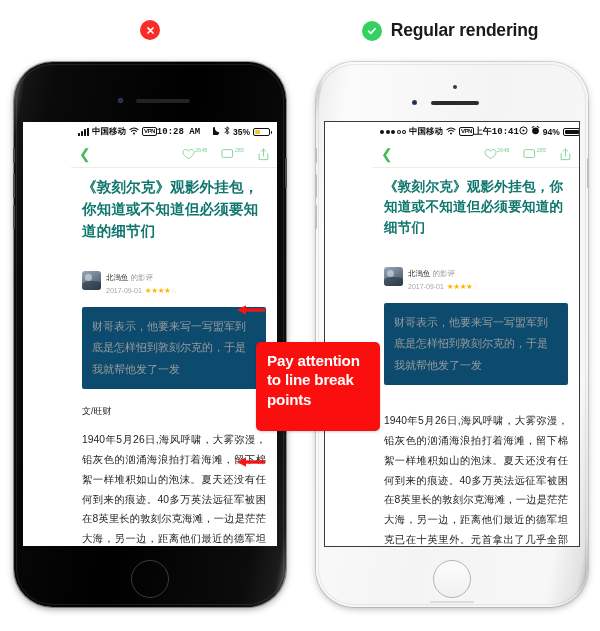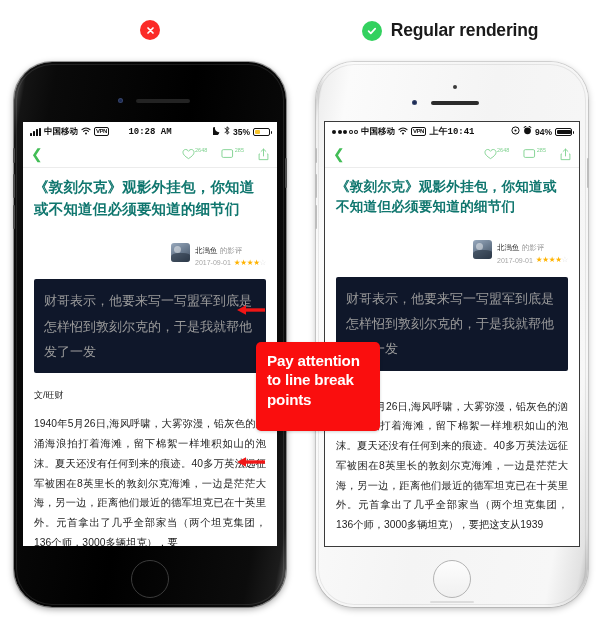--- a/index.html
+++ b/index.html
@@ -73,21 +73,21 @@
   }
   .speaker {
     position: absolute; height: 4px; border-radius: 2px;
   }
   .phone.left .speaker  { background: #232323; }
   .phone.right .speaker { background: #2b2b2b; }
   .prox-dot { position: absolute; width: 4px; height: 4px; border-radius: 50%; background: #3a3a3a; }
 
   
   .screen {
-    position: absolute; overflow: hidden; background: #fff;
+    position: absolute; overflow: hidden; background: #fff; padding-left: 48px;
   }
   .phone.left .screen  { left: 9px;  top: 60px; width: 254px; height: 424px; }
   .phone.right .screen { left: 9px;  top: 60px; width: 254px; height: 424px;
                          box-shadow: 0 0 0 1px #3a3a3a; }
 
   
   .home {
     position: absolute; left: 50%; transform: translateX(-50%);
     width: 38px; height: 38px; border-radius: 50%;
   }
@@ -148,21 +148,21 @@
     font-size: 5.5px; color: #7fd18f; margin-left: 0.5px; margin-top: -1px;
   }
 
   
   .article { padding: 9px 11px 0 11px; }
   .title {
     font-size: 14.5px; font-weight: bold; color: #0f766e; line-height: 1.5;
     letter-spacing: .2px;
   }
   .title.wide { font-size: 13.6px; }
-  .byline { display: flex; align-items: center; gap: 5px; margin-top: 16px; justify-content: flex-end; }
+  .byline { display: flex; align-items: center; gap: 5px; margin-top: 22px; }
   .avatar {
     width: 19px; height: 19px; border-radius: 3px; flex: 0 0 auto;
     background: linear-gradient(150deg,#98a9bd 0%,#6e7f93 45%,#3f4d5e 100%);
     position: relative; overflow:hidden;
   }
   .avatar::before{
     content:""; position:absolute; left:3px; top:3px; width:7px; height:7px;
     border-radius:50%; background:rgba(255,255,255,.45);
   }
   .avatar::after{
@@ -170,22 +170,22 @@
     background:rgba(20,30,45,.45); border-radius:40% 40% 0 0;
   }
   .byline-txt { line-height: 1.35; }
   .byline-1 { font-size: 7.5px; color: #2b2b2b; }
   .byline-1 .muted { color: #9a9a9a; }
   .byline-2 { font-size: 7px; color: #a5a5a5; display:flex; align-items:center; gap:3px; }
   .stars { color: #FFB300; font-size: 7.5px; letter-spacing: -0.3px; }
   .stars .dim { color: #dcdcdc; }
 
   .quote {
-    margin-top: 11px; background: #0f172a; border-radius: 2px;
-    padding: 9px 10px; font-size: 13px; line-height: 1.95; color: #9b9b9b;
+    margin-top: 11px; background: #0c4a6e; border-radius: 2px;
+    padding: 9px 10px; font-size: 11px; line-height: 1.95; color: #9b9b9b;
   }
   .byline-name-line{ margin-top: 16px; font-size: 9px; color: #1d1d1d; }
   .body {
     margin-top: 12px; font-size: 10.3px; line-height: 1.92; color: #1d1d1d;
     text-align: justify;
   }
   .body.faux { letter-spacing: .05px; }
 
   
   .callout {

